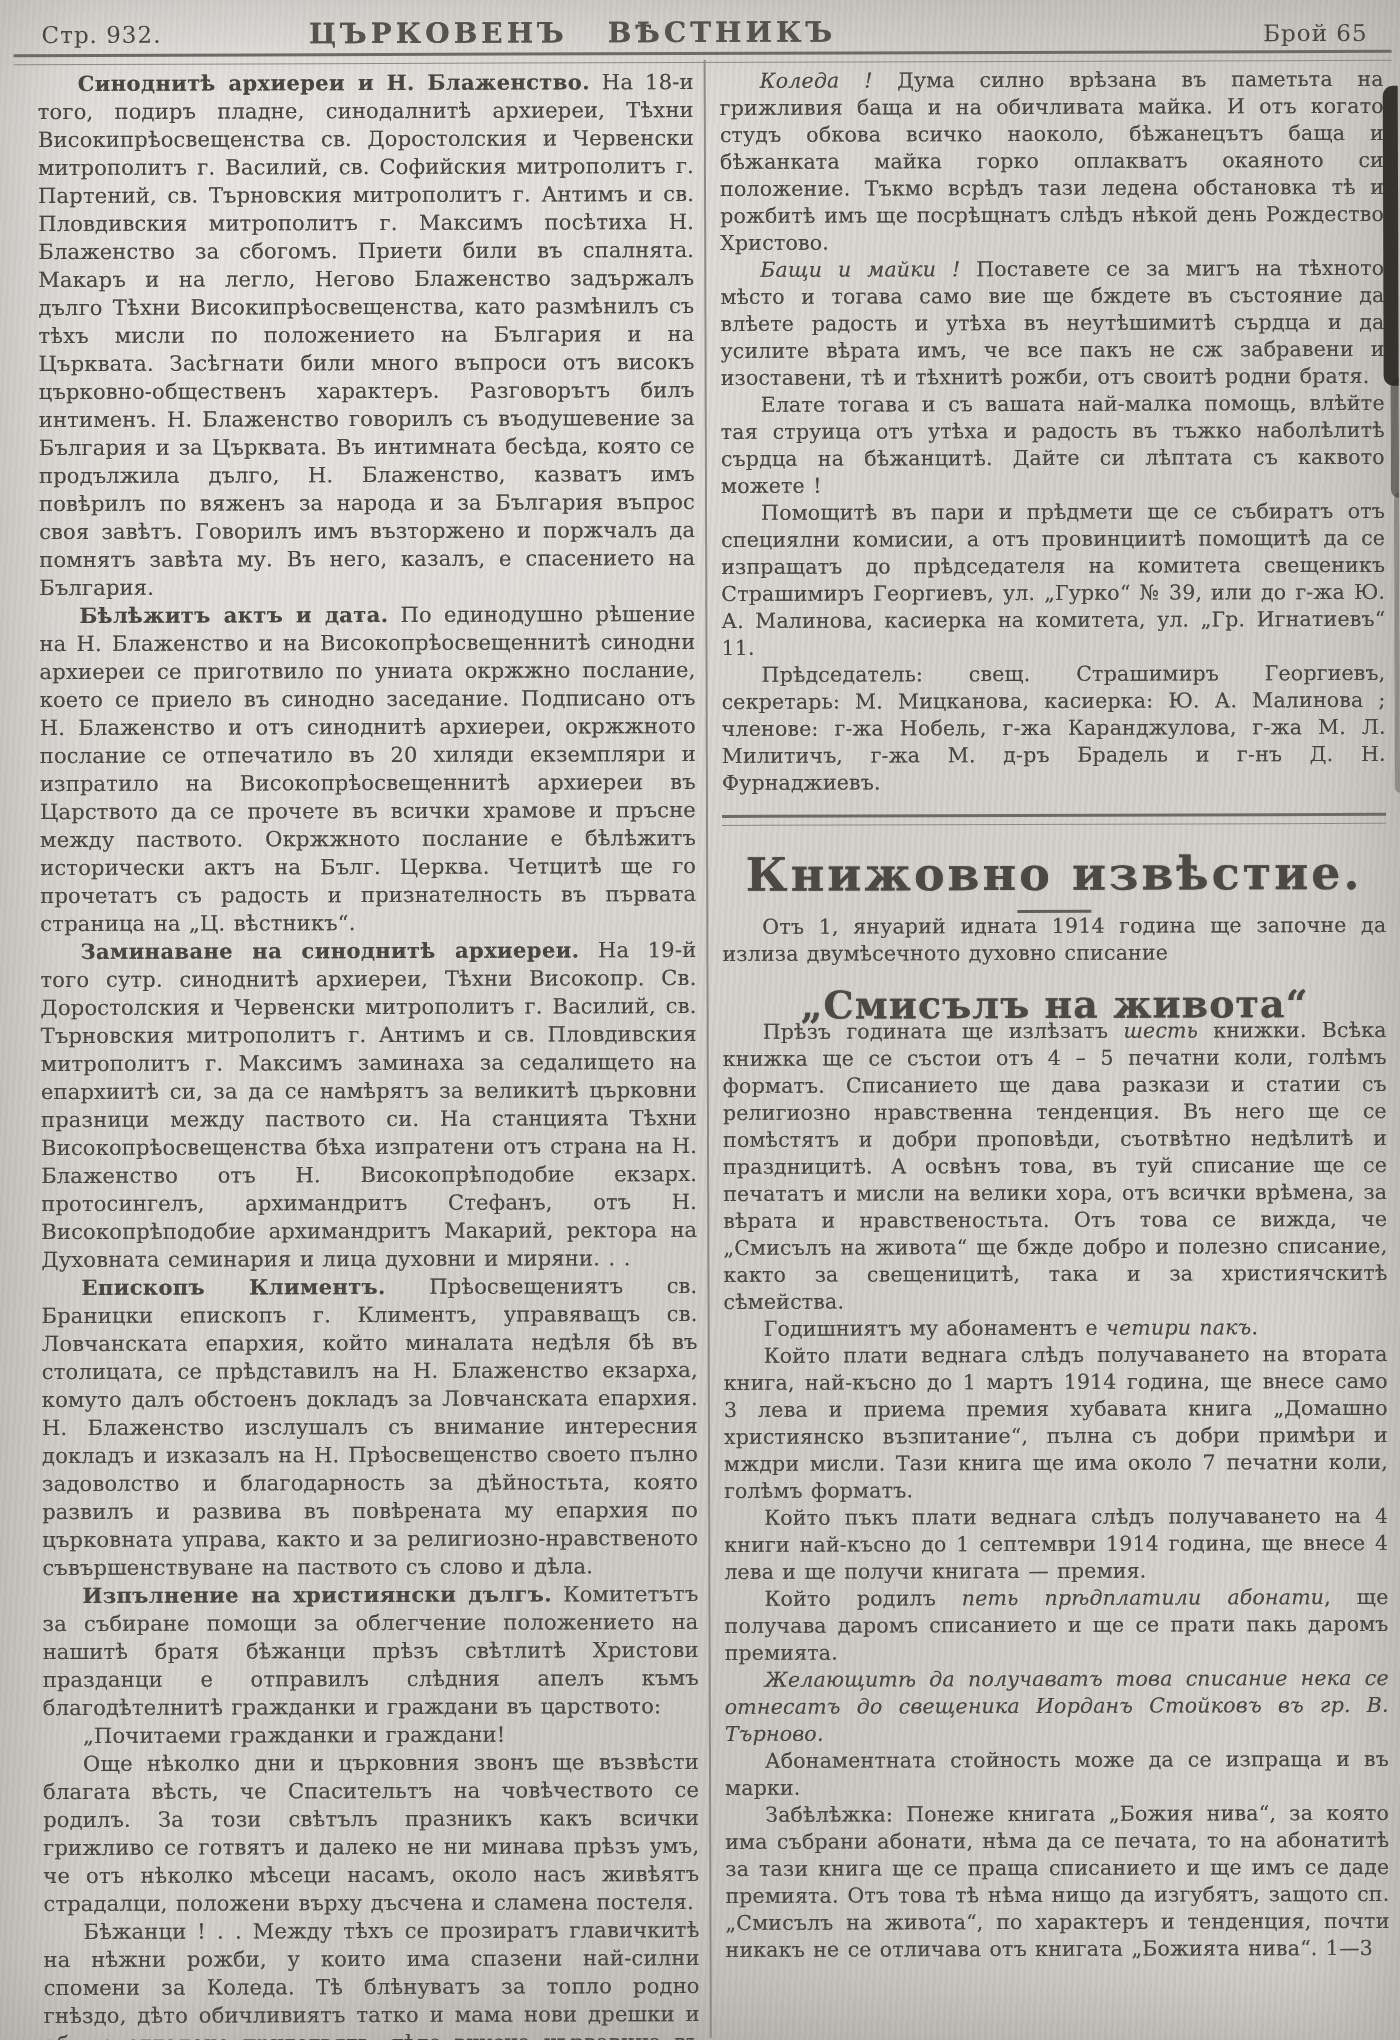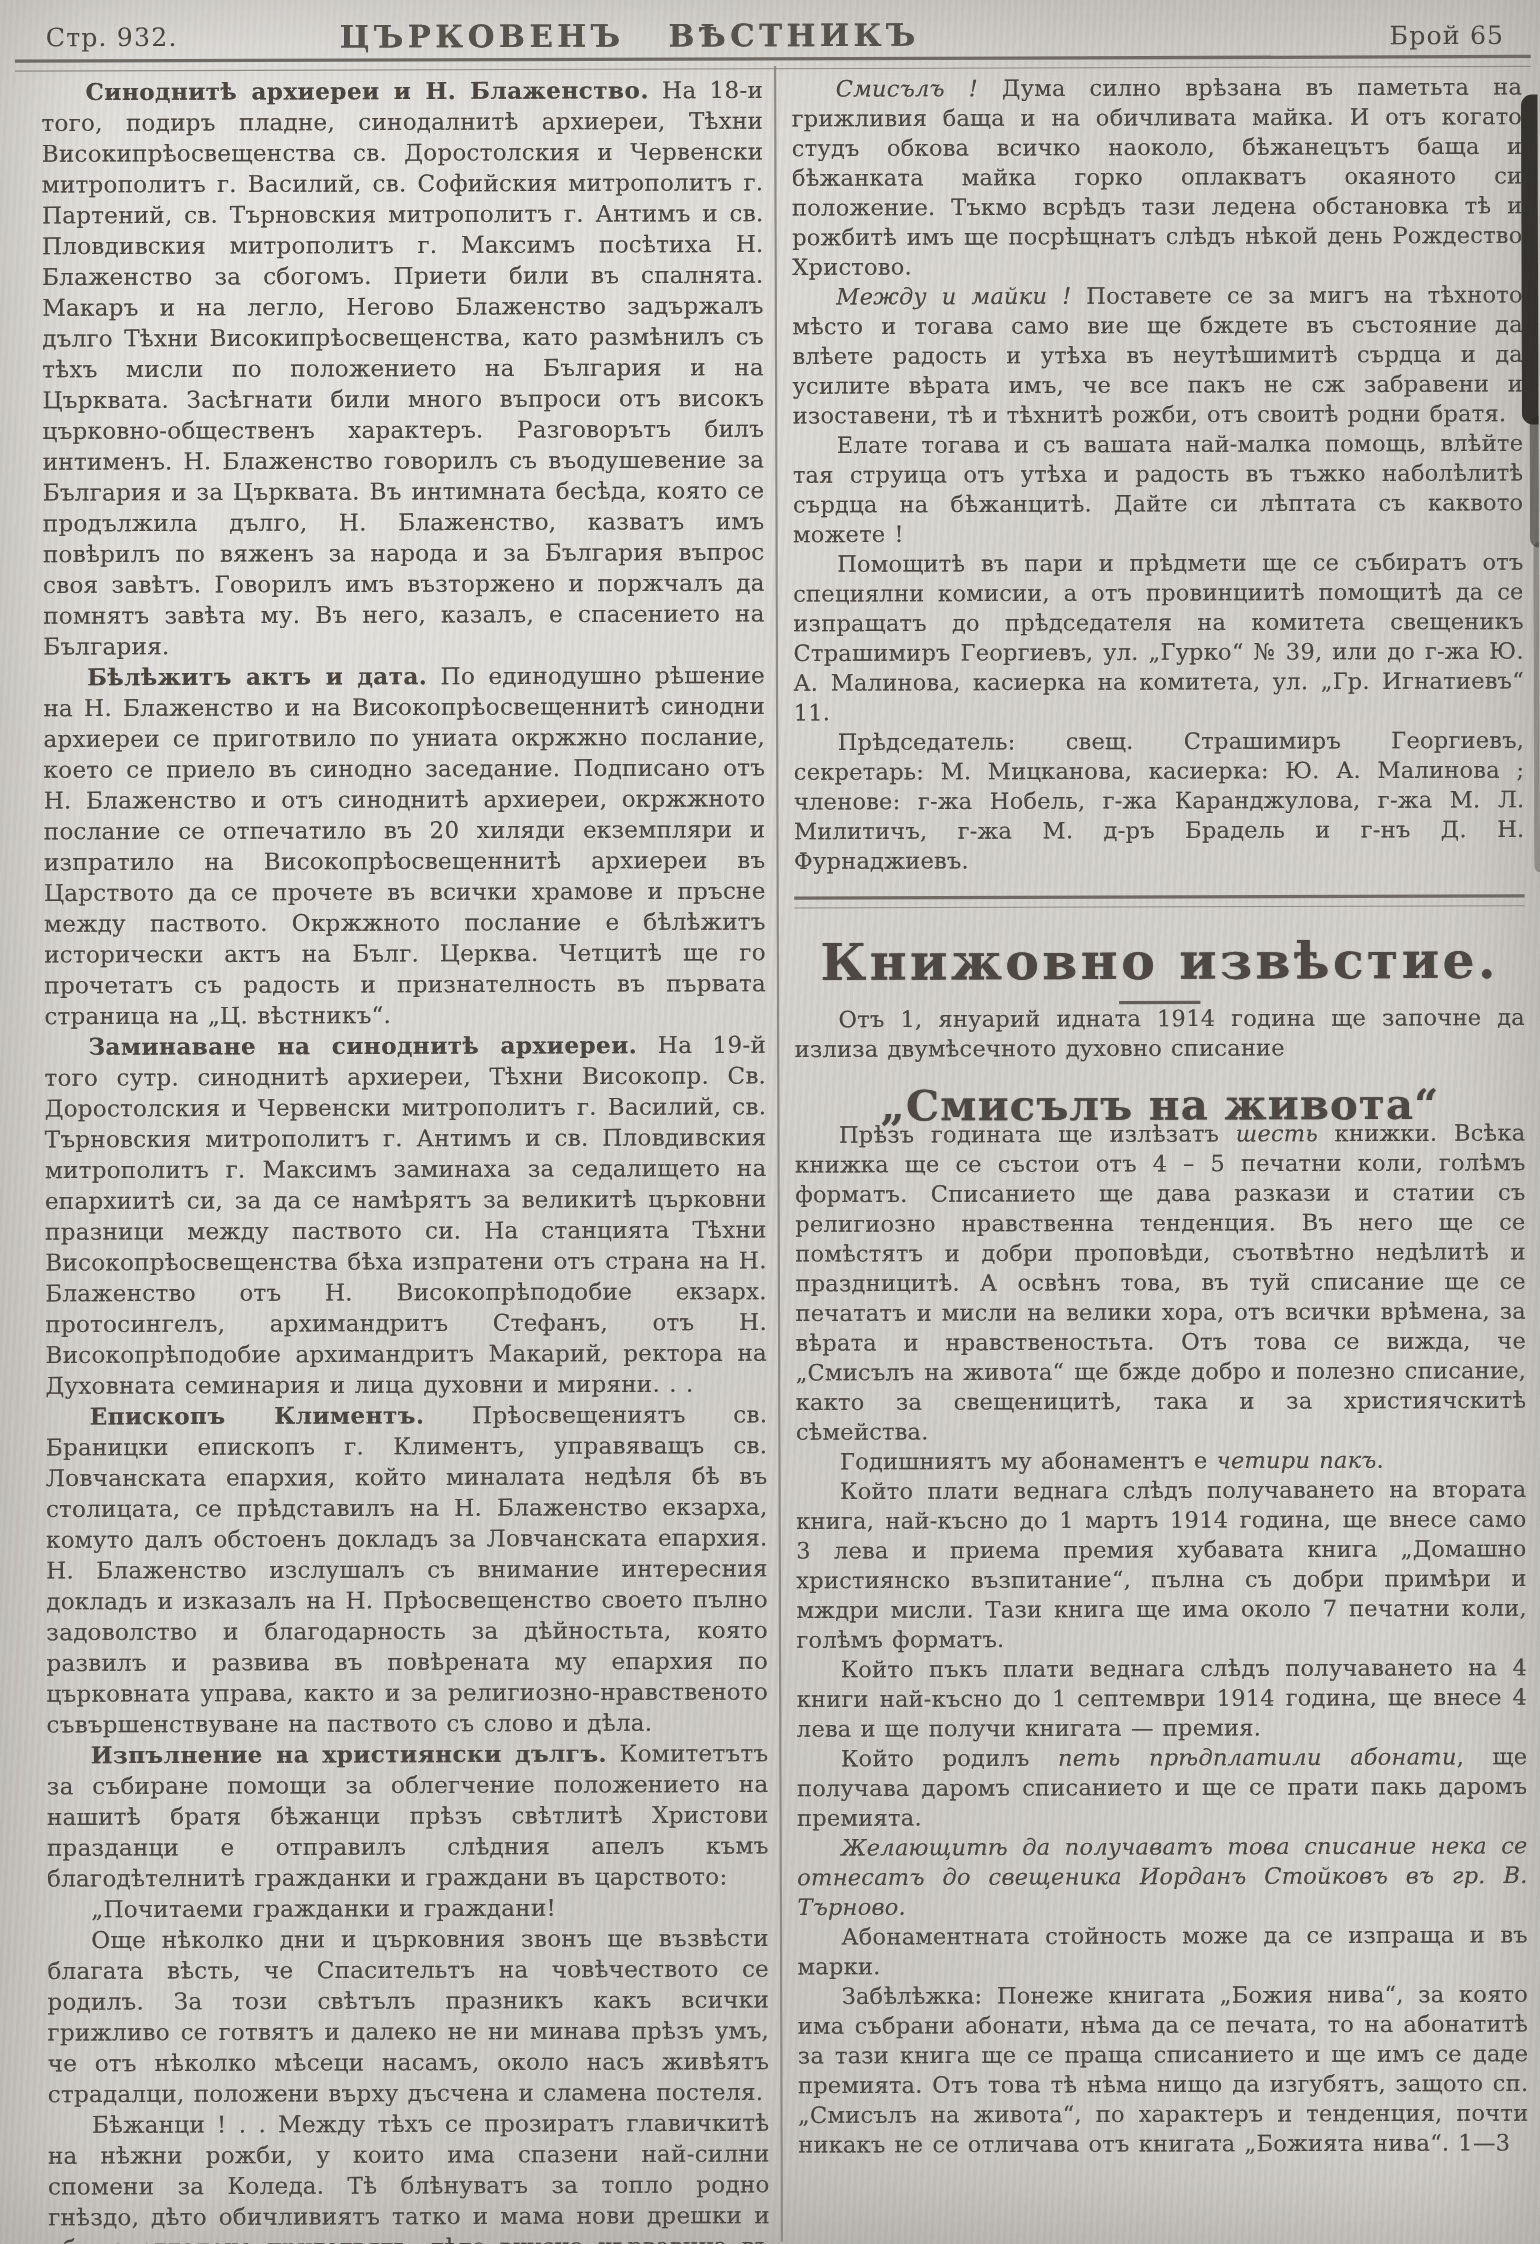--- a/index.html
+++ b/index.html
@@ -70,22 +70,22 @@
       <p class="para head-para"><span class="lead">Бѣлѣжитъ актъ и дата.</span><span> По единодушно рѣшение на Н. Блаженство и на Високопрѣосвещеннитѣ синодни архиереи се приготвило по униата окржжно послание, което се приело въ синодно заседание. Подписано отъ Н. Блаженство и отъ синоднитѣ архиереи, окржжното послание се отпечатило въ 20 хиляди екземпляри и изпратило на Високопрѣосвещеннитѣ архиереи въ Царството да се прочете въ всички храмове и пръсне между паството. Окржжното послание е бѣлѣжитъ исторически актъ на Бълг. Церква. Четцитѣ ще го прочетатъ съ радость и признателность въ първата страница на „Ц. вѣстникъ“.</span></p>
       <p class="para head-para"><span class="lead">Заминаване на синоднитѣ архиереи.</span><span> На 19-й того сутр. синоднитѣ архиереи, Тѣхни Високопр. Св. Доростолския и Червенски митрополитъ г. Василий, св. Търновския митрополитъ г. Антимъ и св. Пловдивския митрополитъ г. Максимъ заминаха за седалището на епархиитѣ си, за да се намѣрятъ за великитѣ църковни празници между паството си. На станцията Тѣхни Високопрѣосвещенства бѣха изпратени отъ страна на Н. Блаженство отъ Н. Високопрѣподобие екзарх. протосингелъ, архимандритъ Стефанъ, отъ Н. Високопрѣподобие архимандритъ Макарий, ректора на Духовната семинария и лица духовни и миряни. . .</span></p>
       <p class="para head-para"><span class="lead">Епископъ Климентъ.</span><span> Прѣосвещениятъ св. Браницки епископъ г. Климентъ, управяващъ св. Ловчанската епархия, който миналата недѣля бѣ въ столицата, се прѣдставилъ на Н. Блаженство екзарха, комуто далъ обстоенъ докладъ за Ловчанската епархия. Н. Блаженство изслушалъ съ внимание интересния докладъ и изказалъ на Н. Прѣосвещенство своето пълно задоволство и благодарность за дѣйностьта, която развилъ и развива въ повѣрената му епархия по църковната управа, както и за религиозно-нравственото съвършенствуване на паството съ слово и дѣла.</span></p>
       <p class="para head-para"><span class="lead">Изпълнение на християнски дългъ.</span><span> Комитетътъ за събиране помощи за облегчение положението на нашитѣ братя бѣжанци прѣзъ свѣтлитѣ Христови празданци е отправилъ слѣдния апелъ къмъ благодѣтелнитѣ гражданки и граждани въ царството:</span></p>
       <p class="para quote-para"><span>„Почитаеми гражданки и граждани!</span></p>
       <p class="para gap"><span>Още нѣколко дни и църковния звонъ ще възвѣсти благата вѣсть, че Спасительтъ на човѣчеството се родилъ. За този свѣтълъ празникъ какъ всички грижливо се готвятъ и далеко не ни минава прѣзъ умъ, че отъ нѣколко мѣсеци насамъ, около насъ живѣятъ страдалци, положени върху дъсчена и сламена постеля.</span></p>
       <p class="para gap"><span>Бѣжанци ! . . Между тѣхъ се прозиратъ главичкитѣ на нѣжни рожби, у които има спазени най-силни спомени за Коледа. Тѣ блѣнуватъ за топло родно гнѣздо, дѣто обичливиятъ татко и мама нови дрешки и обуща отдалеко приготвятъ, дѣто вкусна кървавица въ котленцето още отъ ранни зори почва да клокочи.</span></p>
     </div>
 
     <div class="col col-right">
-      <p class="para"><span class="ital">Смисълъ !</span><span> Дума силно врѣзана въ паметьта на грижливия баща и на обичливата майка. И отъ когато студъ обкова всичко наоколо, бѣжанецътъ баща и бѣжанката майка горко оплакватъ окаяното си положение. Тъкмо всрѣдъ тази ледена обстановка тѣ и рожбитѣ имъ ще посрѣщнатъ слѣдъ нѣкой день Рождество Христово.</span></p>
-      <p class="para gap"><span class="ital">Между и майки !</span><span> Поставете се за мигъ на тѣхното мѣсто и тогава само вие ще бждете въ състояние да влѣете радость и утѣха въ неутѣшимитѣ сърдца и да усилите вѣрата имъ, че все пакъ не сж забравени и изоставени, тѣ и тѣхнитѣ рожби, отъ своитѣ родни братя.</span></p>
+      <p class="para"><span class="ital">Коледа !</span><span> Дума силно врѣзана въ паметьта на грижливия баща и на обичливата майка. И отъ когато студъ обкова всичко наоколо, бѣжанецътъ баща и бѣжанката майка горко оплакватъ окаяното си положение. Тъкмо всрѣдъ тази ледена обстановка тѣ и рожбитѣ имъ ще посрѣщнатъ слѣдъ нѣкой день Рождество Христово.</span></p>
+      <p class="para gap"><span class="ital">Бащи и майки !</span><span> Поставете се за мигъ на тѣхното мѣсто и тогава само вие ще бждете въ състояние да влѣете радость и утѣха въ неутѣшимитѣ сърдца и да усилите вѣрата имъ, че все пакъ не сж забравени и изоставени, тѣ и тѣхнитѣ рожби, отъ своитѣ родни братя.</span></p>
       <p class="para gap"><span>Елате тогава и съ вашата най-малка помощь, влѣйте тая струица отъ утѣха и радость въ тъжко наболѣлитѣ сърдца на бѣжанцитѣ. Дайте си лѣптата съ каквото можете !</span></p>
       <p class="para gap"><span>Помощитѣ въ пари и прѣдмети ще се събиратъ отъ специялни комисии, а отъ провинциитѣ помощитѣ да се изпращатъ до прѣдседателя на комитета свещеникъ Страшимиръ Георгиевъ, ул. „Гурко“ № 39, или до г-жа Ю. А. Малинова, касиерка на комитета, ул. „Гр. Игнатиевъ“ 11.</span></p>
       <p class="para gap"><span>Прѣдседатель: свещ. Страшимиръ Георгиевъ, секретарь: М. Мицканова, касиерка: Ю. А. Малинова ; членове: г-жа Нобель, г-жа Каранджулова, г-жа М. Л. Милитичъ, г-жа М. д-ръ Брадель и г-нъ Д. Н. Фурнаджиевъ.</span></p>
 
       <div class="section-rule"></div>
       <h2 class="section-heading">Книжовно извѣстие.</h2>
       <div class="heading-rule"></div>
       <p class="para intro-para"><span>Отъ 1, януарий идната 1914 година ще започне да излиза двумѣсечното духовно списание</span></p>
       <h3 class="magazine-title">„Смисълъ на живота“</h3>
 

